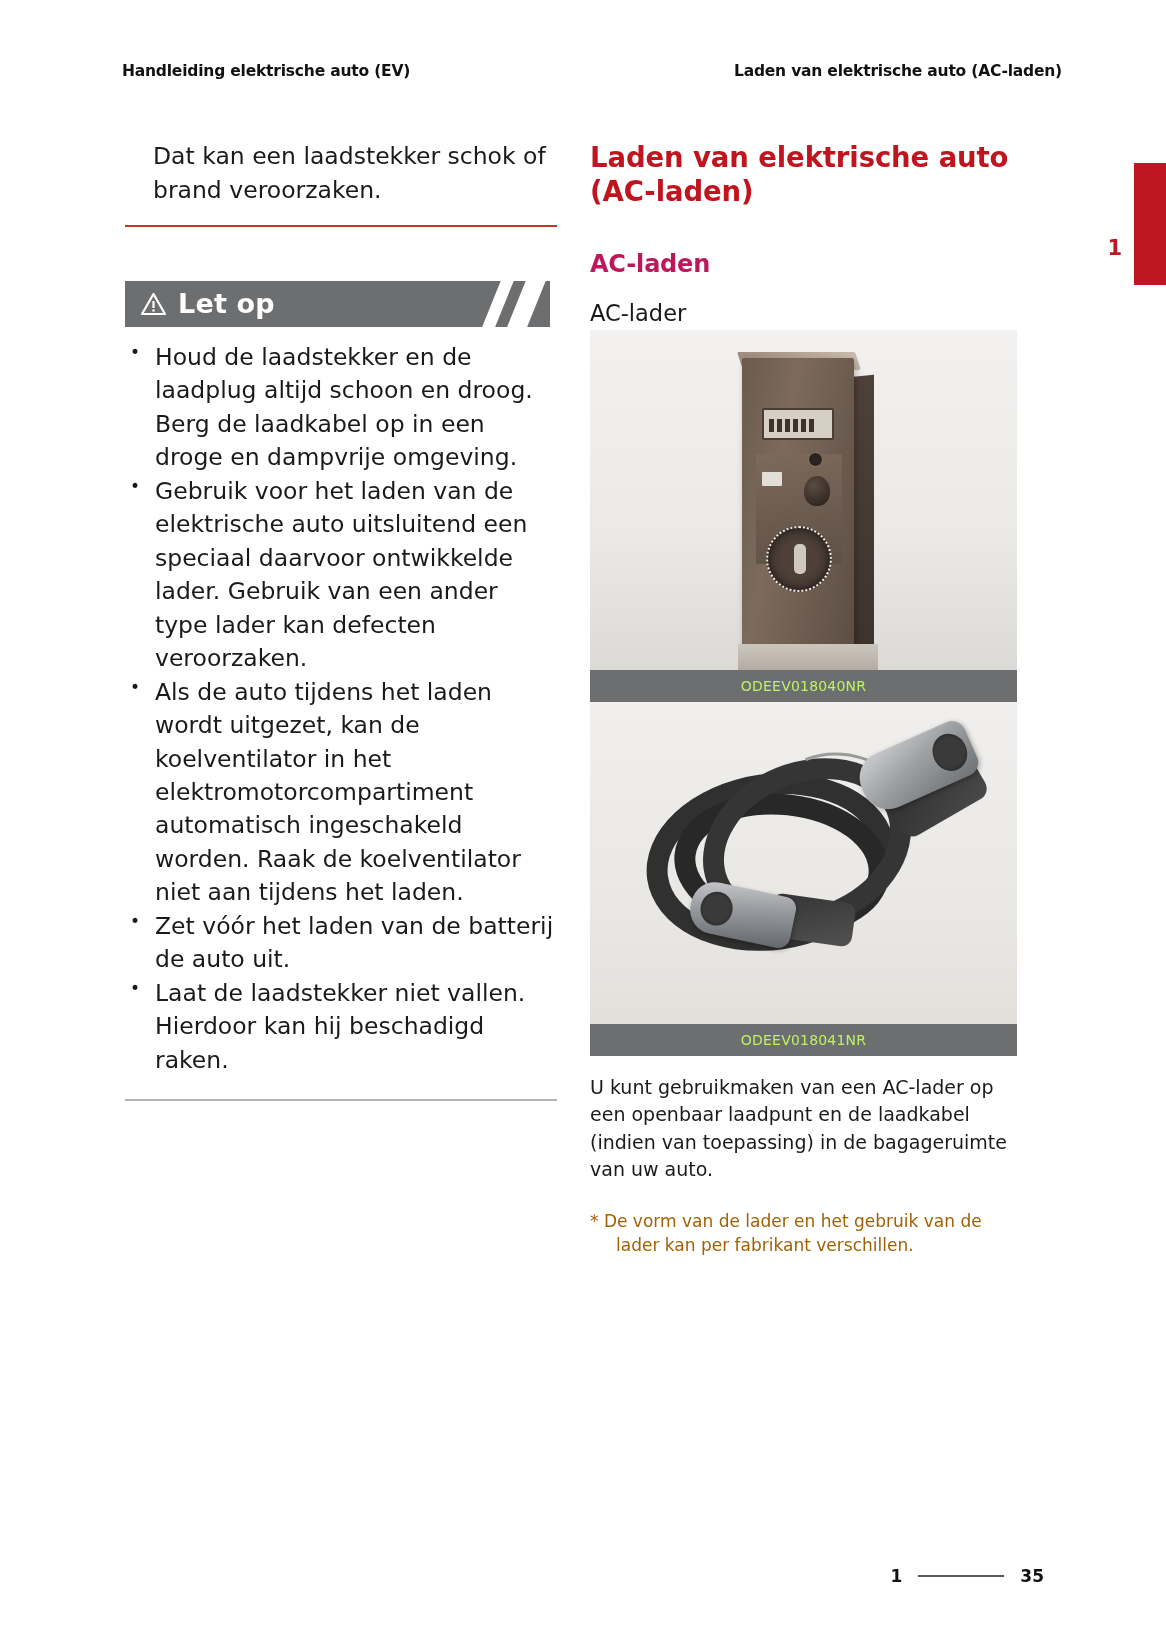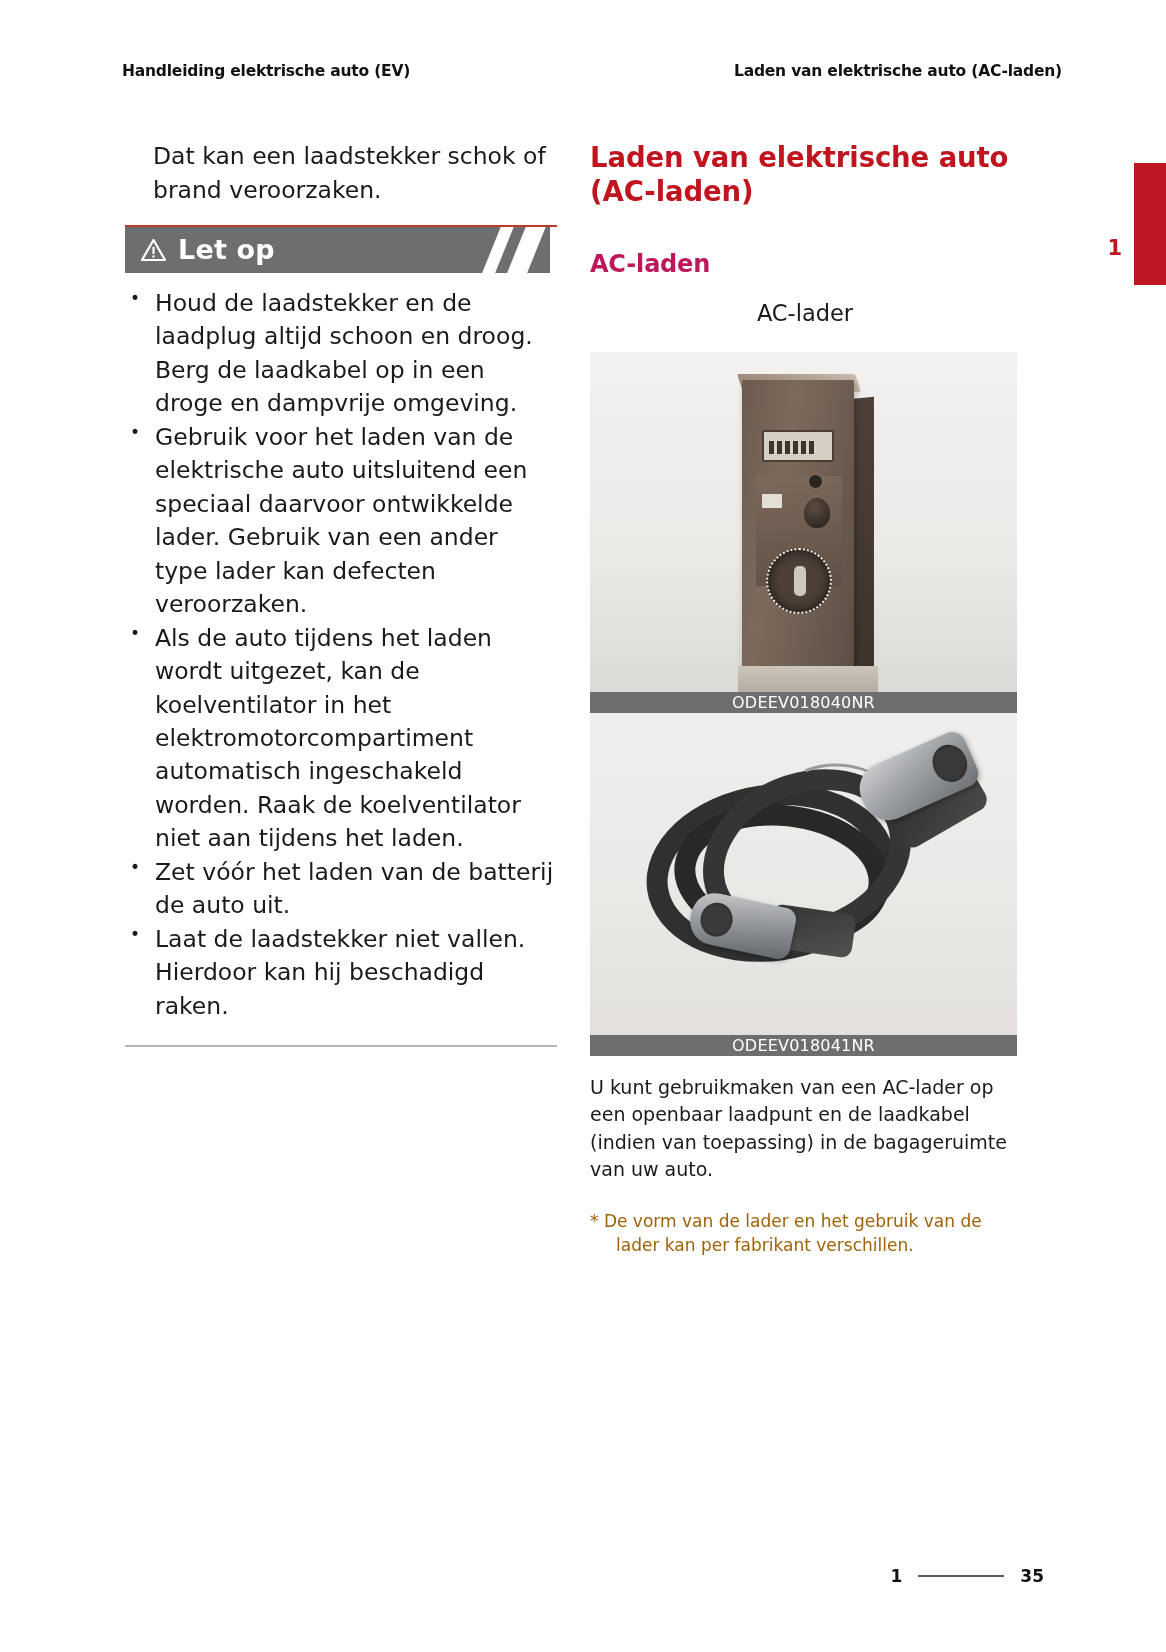--- a/index.html
+++ b/index.html
@@ -74,20 +74,21 @@
   }
   .rule-gray {
     margin: 22px 0 0 0;
     height: 1.5px;
     background: #b5b5b5;
     width: 100%;
   }
 
   
   .caution-banner {
+    margin-top: 54px;
     position: relative;
     height: 46px;
     width: 425px;
     background: #6d6e70;
     display: flex;
     align-items: center;
     overflow: hidden;
   }
   .caution-banner .tri {
     margin-left: 16px;
@@ -149,37 +150,37 @@
   }
   .sub-title {
     font-size: 24px;
     font-weight: bold;
     color: #be185d;
     margin: 42px 0 0 0;
     letter-spacing: -0.2px;
   }
   .fig-label {
     font-size: 22.5px;
-    text-align: center;
-    margin: 22px 0 26px 0;
+    text-align: left;
+    margin: 22px 0 4px 0;
     color: #1a1a1a;
   }
 
   
   .figure { width: 427px; margin: 0; }
   .fig-frame {
     width: 427px;
     position: relative;
     overflow: hidden;
   }
   .fig-caption-bar {
-    height: 21px;
+    height: 32px;
     background: #6d6e70;
-    color: #ffffff;
-    font-size: 16px;
+    color: #bef264;
+    font-size: 14px;
     display: flex;
     align-items: center;
     justify-content: center;
     letter-spacing: 0.2px;
   }
 
   
   .photo-charger {
     height: 340px;
     background: linear-gradient(180deg,#f2f1ef 0%,#eceae7 58%,#dcdad7 100%);

